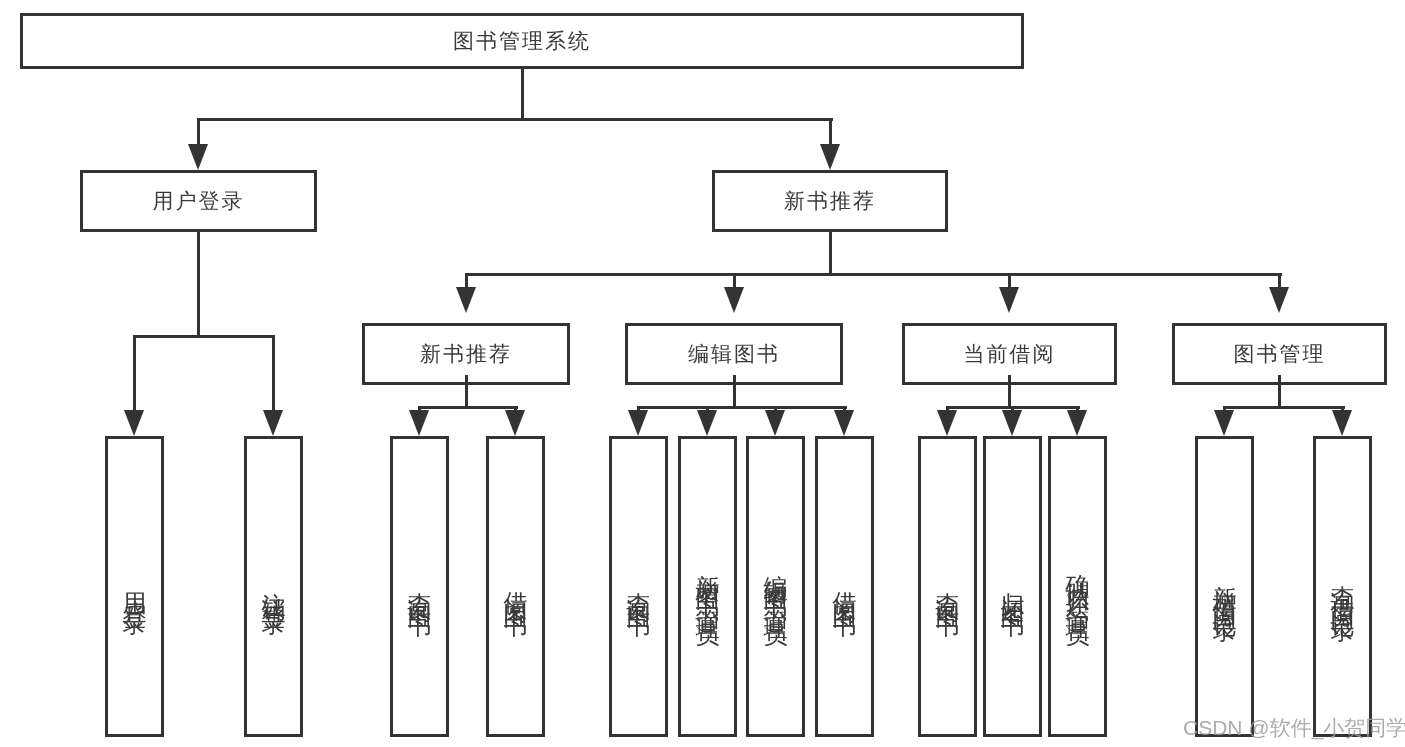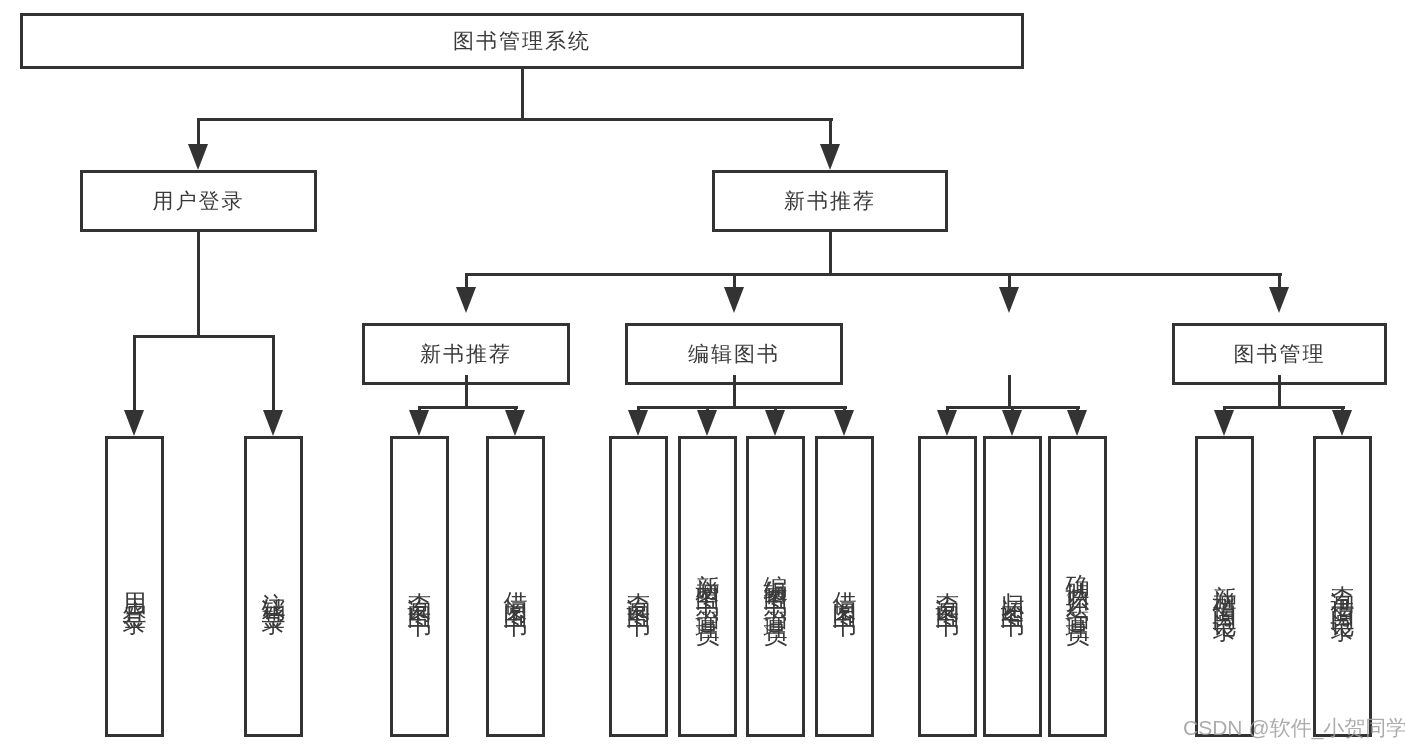--- a/index.html
+++ b/index.html
@@ -68,20 +68,23 @@
   </div>
   <div class="node lvl2" style="left:712px; width:236px;">
     <span class="hlabel">新书推荐</span>
   </div>
 
   <div class="node lvl3" style="left:362px; width:208px;">
     <span class="hlabel">新书推荐</span>
   </div>
   <div class="node lvl3" style="left:625px; width:218px;">
     <span class="hlabel">编辑图书</span>
+  </div>
+  <div class="node lvl3" style="left:902px; width:215px;">
+    <span class="hlabel">当前借阅</span>
   </div>
   <div class="node lvl3" style="left:1172px; width:215px;">
     <span class="hlabel">图书管理</span>
   </div>
 
   <div class="node leaf" style="left:105px;">
     <span class="vtext">用户登录</span>
   </div>
   <div class="node leaf" style="left:244px;">
     <span class="vtext">注销登录</span>

